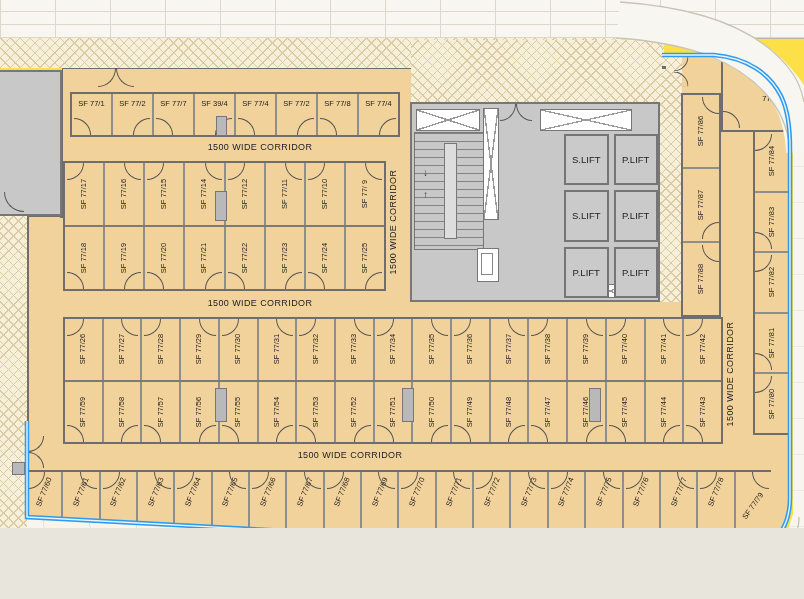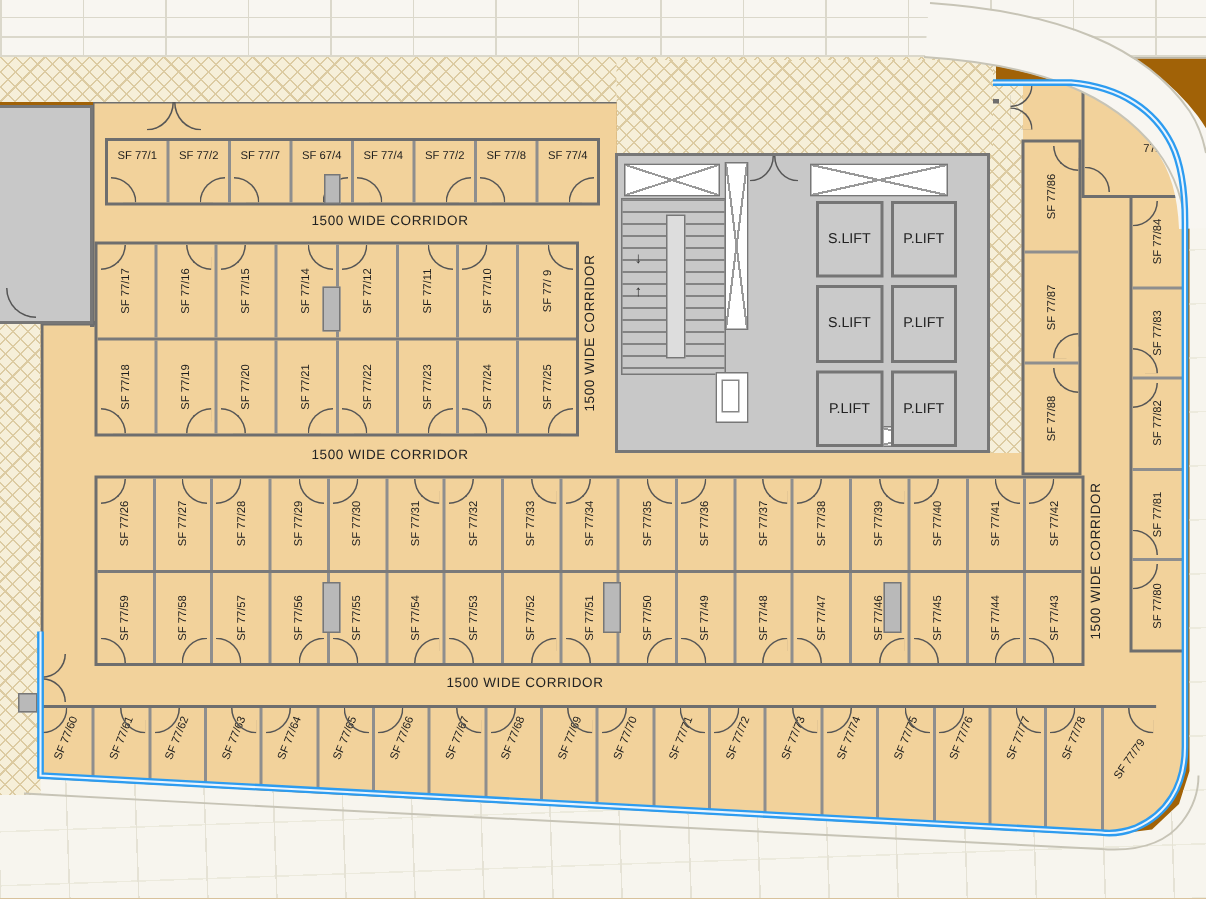--- a/index.html
+++ b/index.html
@@ -1,22 +1,22 @@
 <!DOCTYPE html>
 <html style="--floor: #F2D29B; --hatch-bg: #F6EFD9; --hatch-line: #DCCBA2; --core-gray: #C8C8C8; --wall: #6E6E6E; --blue: #2D9CF0; --paving: #F7F5EE; --band: #F8F6F1;"><head>
 <meta charset="utf-8">
 <style>
   :root{
     --floor:#F2D29B; --hatch-bg:#F6EFD9; --hatch-line:#DCCBA2;
     --core-gray:#C8C8C8; --wall:#6E6E6E; --divider:#8E8E8E;
     --blue:#2D9CF0; --paving:#F7F5EE; --band:#F8F6F1; --ink:#1C1C1C;
   }
   html,body{margin:0;padding:0;background:#e8e6dc;}
-  #canvas{position:relative;width:804px;height:599px;overflow:hidden;
-    background:#a16207;font-family:"Liberation Sans","DejaVu Sans",sans-serif;color:var(--ink);}
+  #canvas{position:relative;width:804px;height:528px;overflow:hidden;
+    background:#fde047;font-family:"Liberation Sans","DejaVu Sans",sans-serif;color:var(--ink);}
   .abs{position:absolute;}
   
   .brick-band{left:0;top:0;width:804px;height:38px;background-color:var(--band);
     background-image:repeating-linear-gradient(0deg,#DBD8CB 0 1px,transparent 1px 13px),
       repeating-linear-gradient(90deg,#DBD8CB 0 1px,transparent 1px 55px);
     border-bottom:1px solid #b9b6a9;}
   .paving{background-color:var(--paving);
     background-image:repeating-linear-gradient(88deg,#E5E2D5 0 1px,transparent 1px 46px),
       repeating-linear-gradient(-2deg,#ECEADD 0 1px,transparent 1px 36px);
     left:0;top:0;width:804px;height:599px;
@@ -61,21 +61,21 @@
   .cor{font-size:9px;letter-spacing:.4px;text-align:center;white-space:nowrap;color:#222;}
   .cor.vert{transform:rotate(-90deg);}
   
   .vent{background-color:#fff;border:1.5px solid #777;box-sizing:border-box;
     background-image:linear-gradient(to top right,transparent calc(50% - .7px),#999 calc(50% - .7px) calc(50% + .7px),transparent calc(50% + .7px)),
       linear-gradient(to bottom right,transparent calc(50% - .7px),#999 calc(50% - .7px) calc(50% + .7px),transparent calc(50% + .7px));}
   .stair{border:1.5px solid #777;box-sizing:border-box;
     background-image:repeating-linear-gradient(180deg,#838383 0 1px,transparent 1px 8px);}
   .stair .landing{position:absolute;left:29px;top:10px;width:13px;height:96px;background:#DDD;border:1px solid #777;box-sizing:border-box;}
   .stair .ar{position:absolute;font-size:10px;color:#333;left:8px;}
-  .liftgrid{display:grid;grid-template-columns:1fr 1fr;grid-template-rows:1fr 1fr 1fr;gap:5px;}
+  .liftgrid{display:grid;grid-template-columns:1fr 1fr;grid-template-rows:1fr 1fr 1fr;gap:5px;margin-left:20px;}
   .lift{background:#CACACA;border:2px solid #757575;box-sizing:border-box;display:flex;align-items:center;justify-content:center;
     font-size:9.5px;color:#222;white-space:nowrap;}
   .pillar{background:#B9B9B9;border:1px solid #777;box-sizing:border-box;}
   
   .ddoor{pointer-events:none;}
   .ddoor i{position:absolute;top:0;width:50%;height:100%;box-sizing:border-box;display:block;}
   .ddoor .l{left:0;border-right:1px solid #555;border-bottom:1px solid #555;border-bottom-right-radius:100%;}
   .ddoor .r{right:0;border-left:1px solid #555;border-bottom:1px solid #555;border-bottom-left-radius:100%;}
   .ddoor.vert{transform:rotate(-90deg);transform-origin:center;}
   .arcq{border-left:1px solid #555;border-bottom:1px solid #555;border-bottom-left-radius:100%;box-sizing:border-box;}
@@ -109,21 +109,21 @@
       </div>
         <div class="cell alt">
         <span class="lbl h">SF 77/2</span>
         <span class="door door-bot"></span>
       </div>
         <div class="cell">
         <span class="lbl h">SF 77/7</span>
         <span class="door door-bot"></span>
       </div>
         <div class="cell alt">
-        <span class="lbl h">SF 67/4</span>
+        <span class="lbl h">SF 39/4</span>
         <span class="door door-bot"></span>
       </div>
         <div class="cell">
         <span class="lbl h">SF 77/4</span>
         <span class="door door-bot"></span>
       </div>
         <div class="cell alt">
         <span class="lbl h">SF 77/2</span>
         <span class="door door-bot"></span>
       </div>

